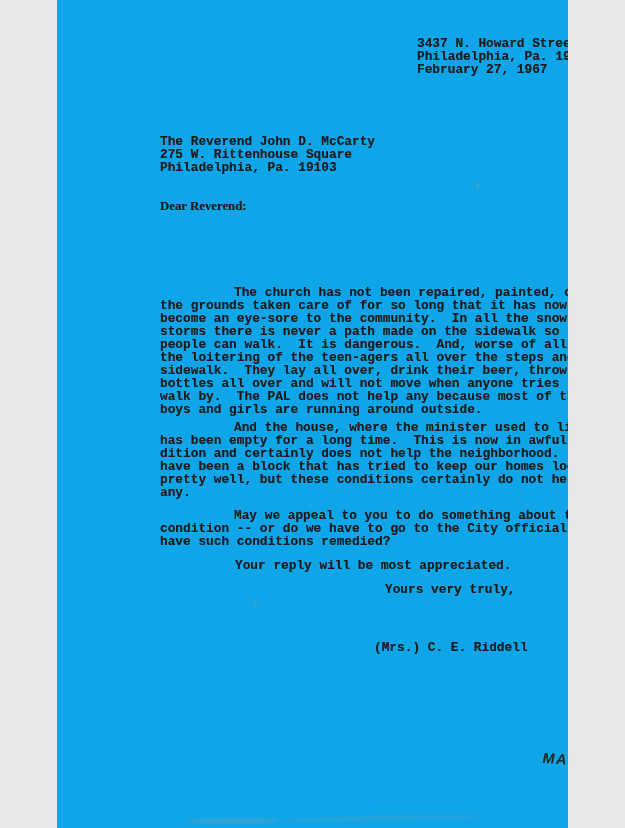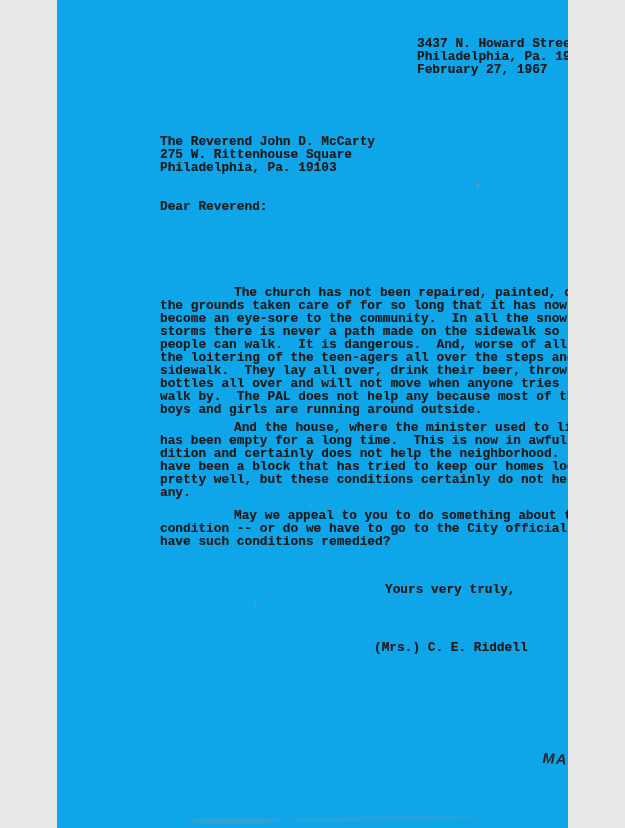--- a/index.html
+++ b/index.html
@@ -20,21 +20,21 @@
     line-height: 13px;
     color: #1c1c1c;
   }
   .block {
     position: absolute;
     white-space: pre;
     text-shadow: 0 0 0.4px rgba(25,25,25,0.55);
   }
   .sender      { left: 360px; top: 37px;  }
   .recipient   { left: 103px; top: 135px; }
-  .salutation  { left: 103px; top: 200px; }
+  .salutation  { left: 103px; top: 200px; font-family: Liberation Serif, serif; }
   .para        { left: 103px; text-indent: 74px; }
   .p1          { top: 221px; }
   .p2          { top: 286px; }
   .p3          { top: 421px; }
   .p4          { top: 509px; }
   .reply       { left: 178px; top: 559px; }
   .valediction { left: 328px; top: 583px; }
   .signature   { left: 317px; top: 641px; }
   .stamp {
     position: absolute;
@@ -93,20 +93,21 @@
 has been empty for a long time.  This is now in awful con-
 dition and certainly does not help the neighborhood.  We
 have been a block that has tried to keep our homes looking
 pretty well, but these conditions certainly do not help us
 any.</div>
 
   <div class="block para p4">May we appeal to you to do something about this
 condition -- or do we have to go to the City officials to
 have such conditions remedied?</div>
 
+  <div class="block reply">Your reply will be most appreciated.</div>
 
   <div class="block valediction">Yours very truly,</div>
 
   <div class="block signature">(Mrs.) C. E. Riddell</div>
 
   <div class="stamp">MAR 2   1967</div>
 
   <div class="smudge smudge-a"></div>
   <div class="smudge smudge-b"></div>
   <div class="smudge speck-a"></div>

